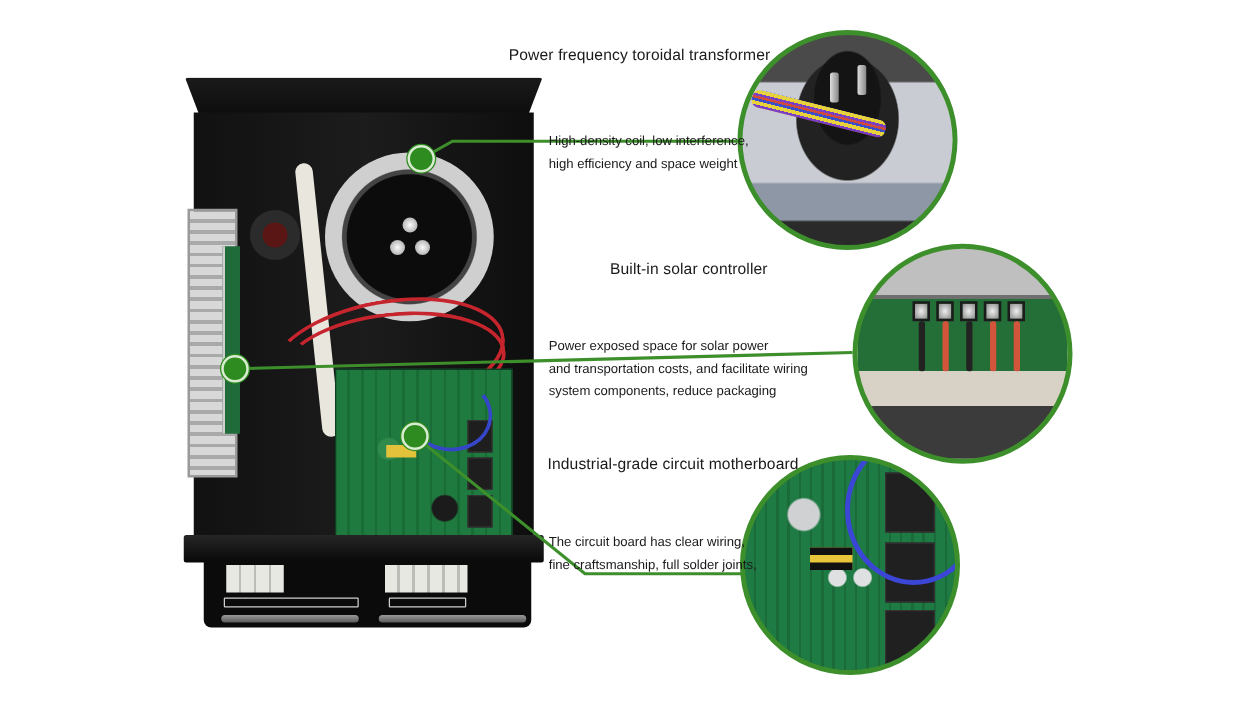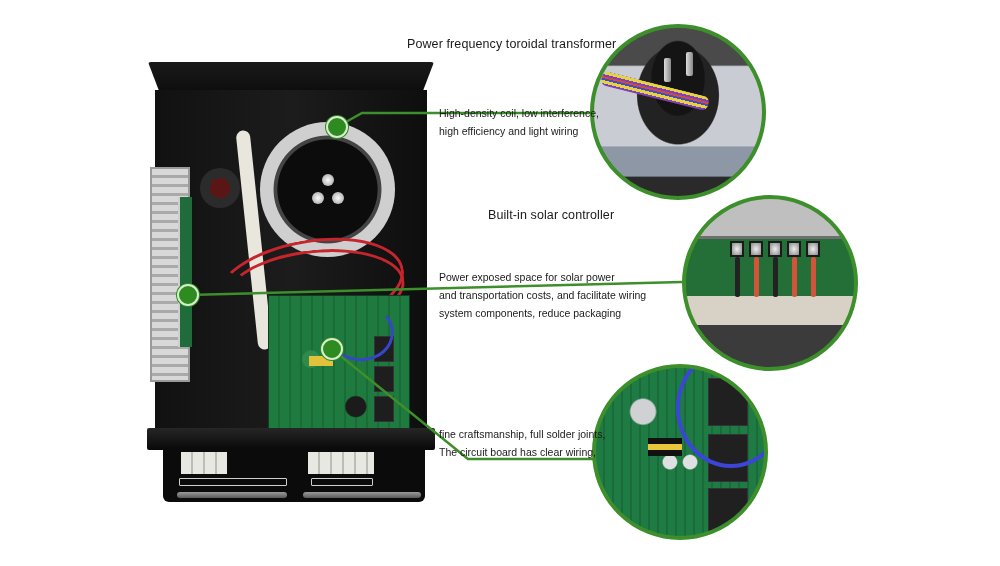--- a/index.html
+++ b/index.html
@@ -225,28 +225,29 @@
     <div class="yellow-xfmr"></div>
     <div class="relay-big" style="left:112px;top:10px;"></div>
     <div class="relay-big" style="left:112px;top:66px;"></div>
     <div class="relay-big" style="left:112px;top:120px;"></div>
     <div class="blue-wire"></div>
   </div>
 
   <div class="callout-title" style="left:407px;top:37px;">Power frequency toroidal transformer</div>
   <div class="callout-desc" style="left:439px;top:63px;">
     <span>High-density coil, low interference,</span>
-    <span>high efficiency and light wiring</span>
+    <span>high efficiency and space weight</span>
   </div>
 
   <div class="callout-title" style="left:488px;top:208px;">Built-in solar controller</div>
   <div class="callout-desc" style="left:439px;top:227px;">
     <span>Power exposed space for solar power</span>
     <span>and transportation costs, and facilitate wiring</span>
     <span>system components, reduce packaging</span>
   </div>
 
+  <div class="callout-title" style="left:438px;top:364px;">Industrial-grade circuit motherboard</div>
   <div class="callout-desc" style="left:439px;top:384px;">
+    <span>The circuit board has clear wiring,</span>
     <span>fine craftsmanship, full solder joints,</span>
-    <span>The circuit board has clear wiring,</span>
   </div>
 
 </div>
 
 </body></html>

